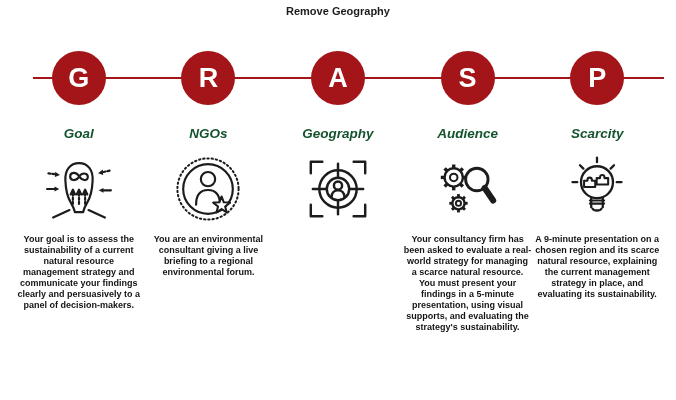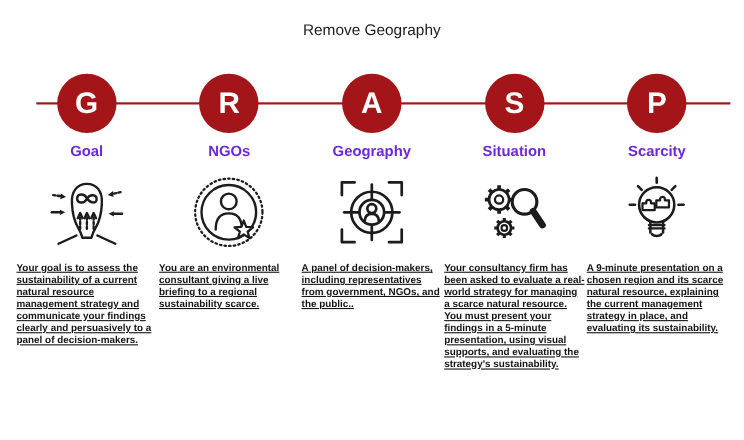--- a/index.html
+++ b/index.html
@@ -2,34 +2,34 @@
 <html style="--accent: #a31518; --ink: #1c1c1c; --background: #ffffff;"><head>
 <meta charset="utf-8">
 <style>
   html,body{margin:0;padding:0;}
   body{
     width:676px;height:400px;background:var(--background,#fff);
     font-family:"Liberation Sans",sans-serif;color:var(--ink,#1c1c1c);
     overflow:hidden;
   }
   .sheet{position:relative;width:676px;height:400px;}
-  .title-block{padding-top:18px;text-align:center;font-weight:normal;font-size:14px;line-height:19px;}
+  .title-block{padding-top:2px;text-align:center;font-weight:bold;font-size:11px;line-height:19px;}
   .timeline{position:relative;margin-top:30px;}
   .axis-line{position:absolute;left:33px;right:12px;top:26px;height:2px;background:var(--accent,#a31518);}
   .cols{position:relative;display:flex;padding:0 14px;}
   .col{width:20%;display:flex;flex-direction:column;align-items:center;}
   .circle{
     width:54px;height:54px;border-radius:50%;background:var(--accent,#a31518);
     color:#fff;font-weight:bold;font-size:27px;display:flex;align-items:center;justify-content:center;
     position:relative;z-index:2;
   }
-  .col-label{margin-top:9px;font-weight:bold;font-size:13.5px;color:#6d28d9;}
+  .col-label{margin-top:21px;font-weight:bold;font-size:13.5px;color:#14532d;font-style:italic;}
   .icon-box{margin-top:14px;height:68px;display:flex;align-items:center;justify-content:center;}
   .icon-box svg{width:68px;height:68px;stroke:var(--ink,#1c1c1c);fill:none;stroke-linecap:round;stroke-linejoin:round;}
-  .desc{margin:11px 1px 0;font-size:9px;font-weight:bold;line-height:11px;color:#141414;text-decoration:underline;}
+  .desc{margin:11px 1px 0;font-size:9px;font-weight:bold;line-height:11px;text-align:center;color:#141414;}
 </style>
 </head>
 <body>
 
 <div class="sheet">
 
   <header class="title-block">
     <div>Remove Geography</div>
   </header>
 
@@ -74,21 +74,21 @@
         <div class="col-label">NGOs</div>
         <div class="icon-box">
           <svg viewBox="0 0 100 100" stroke-width="3.2">
             <circle cx="50" cy="50" r="45" stroke-dasharray="2,4.2" stroke-width="3"></circle>
             <circle cx="50" cy="50" r="36.5"></circle>
             <circle cx="50" cy="35.5" r="10.5"></circle>
             <path d="M32.5,73 C32.5,57 40,51.5 50,51.5 C60,51.5 67.5,57 67.5,73"></path>
             <polygon points="70,61 73.2,69.6 82.4,70 75.2,75.7 77.6,84.5 70,79.5 62.4,84.5 64.8,75.7 57.6,70 66.8,69.6" fill="#ffffff" stroke-width="3"></polygon>
           </svg>
         </div>
-        <p class="desc">You are an environmental consultant giving a live briefing to a regional sustainability scarce.</p>
+        <p class="desc">You are an environmental consultant giving a live briefing to a regional environmental forum.</p>
       </div>
 
       <div class="col">
         <div class="circle">
           <span>A</span>
         </div>
         <div class="col-label">Geography</div>
         <div class="icon-box">
           <svg viewBox="0 0 100 100" stroke-width="3.6">
             <path d="M10,27 L10,10 L27,10"></path>
@@ -98,28 +98,27 @@
             <circle cx="50" cy="50" r="27.5"></circle>
             <line x1="50" y1="13" x2="50" y2="33"></line>
             <line x1="50" y1="67" x2="50" y2="87"></line>
             <line x1="13" y1="50" x2="33" y2="50"></line>
             <line x1="67" y1="50" x2="87" y2="50"></line>
             <circle cx="50" cy="50" r="16.5"></circle>
             <circle cx="50" cy="45" r="6"></circle>
             <path d="M40.5,61.5 C41,54 44.5,52 50,52 C55.5,52 59,54 59.5,61.5"></path>
           </svg>
         </div>
-        <p class="desc">A panel of decision-makers, including representatives from government, NGOs, and the public..</p>
       </div>
 
       <div class="col">
         <div class="circle">
           <span>S</span>
         </div>
-        <div class="col-label">Situation</div>
+        <div class="col-label">Audience</div>
         <div class="icon-box">
           <svg viewBox="0 0 100 100" stroke-width="3.6">
             <circle cx="29" cy="33" r="13.5"></circle>
             <circle cx="29" cy="33" r="5.5" stroke-width="3"></circle>
             <g stroke-width="5" stroke-linecap="butt">
               <line x1="42.5" y1="33" x2="48" y2="33"></line>
               <line x1="38.5" y1="42.5" x2="42.4" y2="46.4"></line>
               <line x1="29" y1="46.5" x2="29" y2="52"></line>
               <line x1="19.5" y1="42.5" x2="15.6" y2="46.4"></line>
               <line x1="15.5" y1="33" x2="10" y2="33"></line>

